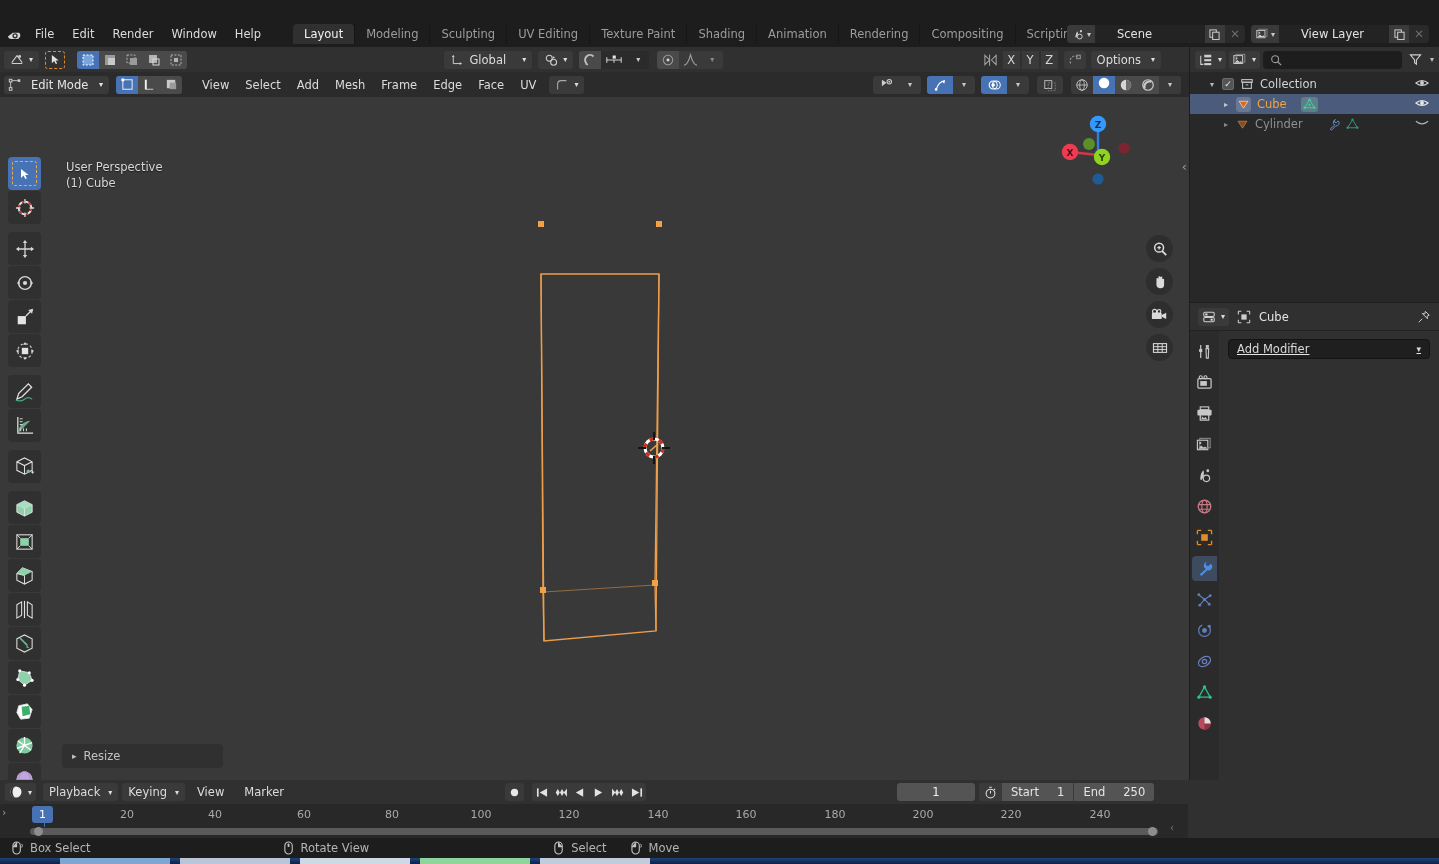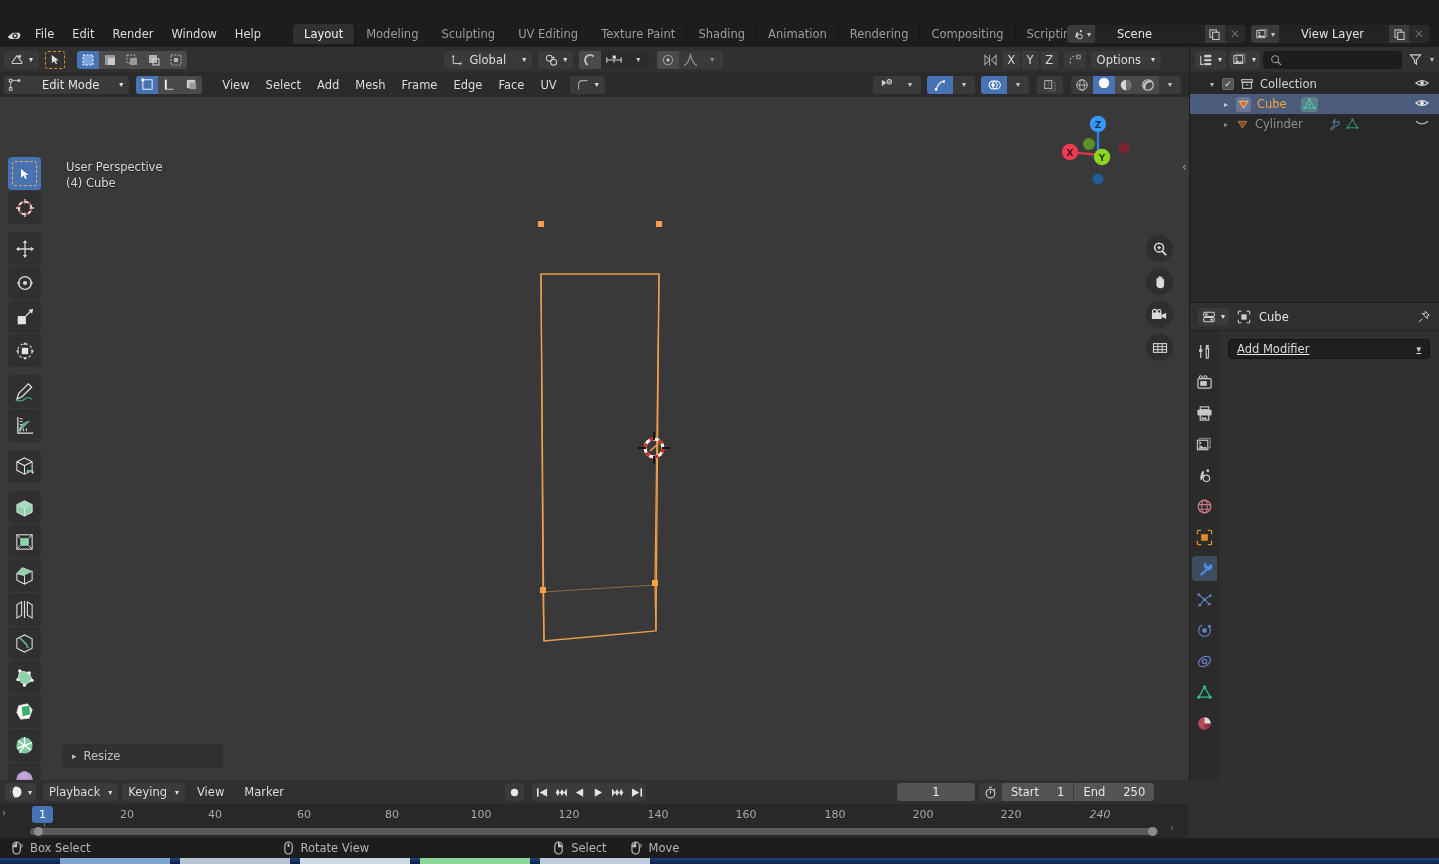--- a/index.html
+++ b/index.html
@@ -47,21 +47,21 @@
   .viewport{position:absolute;left:0;top:47px;width:1189px;height:733px;background:#393939;overflow:hidden;}
   .vp-header{position:absolute;left:0;top:0;width:1189px;height:25px;background:#303030;display:flex;align-items:center;padding:0 4px;}
   .vp-header2{position:absolute;left:0;top:25px;width:1189px;height:25px;background:#2b2b2b;display:flex;align-items:center;padding:0 4px;}
   .hbtn{height:18px;display:flex;align-items:center;gap:3px;padding:0 6px;background:#3a3a3a;border-radius:3px;color:#dcdcdc;font-size:11.5px;white-space:nowrap;}
   .hmenu{height:18px;display:flex;align-items:center;padding:0 8px;color:#dcdcdc;border-radius:3px;}
   .grp{display:flex;align-items:center;background:#3a3a3a;border-radius:3px;overflow:hidden;margin:0 2px;}
   .grp > .g{width:22px;height:18px;display:flex;align-items:center;justify-content:center;color:#c9c9c9;}
   .grp > .g.on{background:#4772b3;color:#fff;}
   .grp > .g.mid{background:#4a4a4a;}
   .dd{height:18px;display:flex;align-items:center;gap:5px;padding:0 6px;background:#3a3a3a;border-radius:3px;color:#dcdcdc;}
-  .modesel{height:18px;display:flex;align-items:center;gap:20px;padding:0 6px 0 4px;background:#3a3a3a;border-radius:3px;min-width:105px;}
+  .modesel{height:18px;display:flex;align-items:center;gap:9px;padding:0 6px 0 4px;background:#3a3a3a;border-radius:3px;min-width:105px;}
   .selbox{width:20px;height:18px;display:flex;align-items:center;justify-content:center;border:1px dashed #e08c28;border-radius:3px;}
   .xyz{width:17px;height:18px;display:flex;align-items:center;justify-content:center;background:#3a3a3a;color:#d6d6d6;}
 
   
   .vp-body{position:absolute;left:0;top:50px;width:1189px;height:683px;}
   .vp-text{position:absolute;left:66px;top:62px;line-height:16px;color:#d8d8d8;font-size:11.5px;text-shadow:0 1px 1px #1c1c1c;}
   .lefttools{position:absolute;left:8px;top:60px;width:33px;display:flex;flex-direction:column;gap:1px;}
   .ltool{width:33px;height:33px;background:#303030;border-radius:4px;display:flex;align-items:center;justify-content:center;}
   .ltool.on{background:#4772b3;}
   .ltool.gap{margin-top:7px;}
@@ -459,21 +459,21 @@
 
       <svg width="40" height="40" style="position:absolute;left:634px;top:331px;">
         <circle cx="20" cy="20" r="9" fill="none" stroke="#ffffff" stroke-width="3"></circle>
         <circle cx="20" cy="20" r="9" fill="none" stroke="#d42a1a" stroke-width="3" stroke-dasharray="4.7 4.7"></circle>
         <path d="M20 4 V12 M20 28 V36 M4 20 H12 M28 20 H36" stroke="#141414" stroke-width="2"></path>
         <path d="M16 23 L24 16" stroke="#f0a34e" stroke-width="1.6"></path>
       </svg>
 
       <div class="vp-text">
         <div>User Perspective</div>
-        <div>(4) Cube</div>
+        <div>(1) Cube</div>
       </div>
 
       <div class="lefttools">
         <div class="ltool on">
           <span style="display:flex;align-items:center;justify-content:center;width:25px;height:25px;border:1.5px dashed #f0a94a;border-radius:3px;">
             <svg width="12" height="12" viewBox="0 0 12 12">
                 <path d="M2 1 L2 10 L4.6 7.6 L6.3 11 L7.8 10.3 L6.2 7.1 L9.6 7.1 Z" fill="#fff"></path>
               </svg>
           </span>
         </div>
@@ -991,21 +991,21 @@
       <div class="tick" style="left:215px;">40</div>
       <div class="tick" style="left:304px;">60</div>
       <div class="tick" style="left:392px;">80</div>
       <div class="tick" style="left:481px;">100</div>
       <div class="tick" style="left:569px;">120</div>
       <div class="tick" style="left:658px;">140</div>
       <div class="tick" style="left:746px;">160</div>
       <div class="tick" style="left:835px;">180</div>
       <div class="tick" style="left:923px;">200</div>
       <div class="tick" style="left:1011px;">220</div>
-      <div class="tick" style="left:1100px;font-style:italic;">240</div>
+      <div class="tick" style="left:1100px;">240</div>
       <div style="position:absolute;left:44px;top:19px;width:1px;height:4px;background:#4772b3;"></div>
       <div style="position:absolute;left:2px;top:2px;color:#9a9a9a;font-size:11px;">›</div>
     </div>
 
     <div class="tl-scroll">
       <div class="tl-track" style="width:1128px;"></div>
       <div class="tl-knob" style="left:34px;"></div>
       <div class="tl-knob" style="left:1148px;"></div>
       <div style="position:absolute;left:1170px;top:-4px;color:#7a7a7a;font-size:10px;">‹</div>
     </div>

